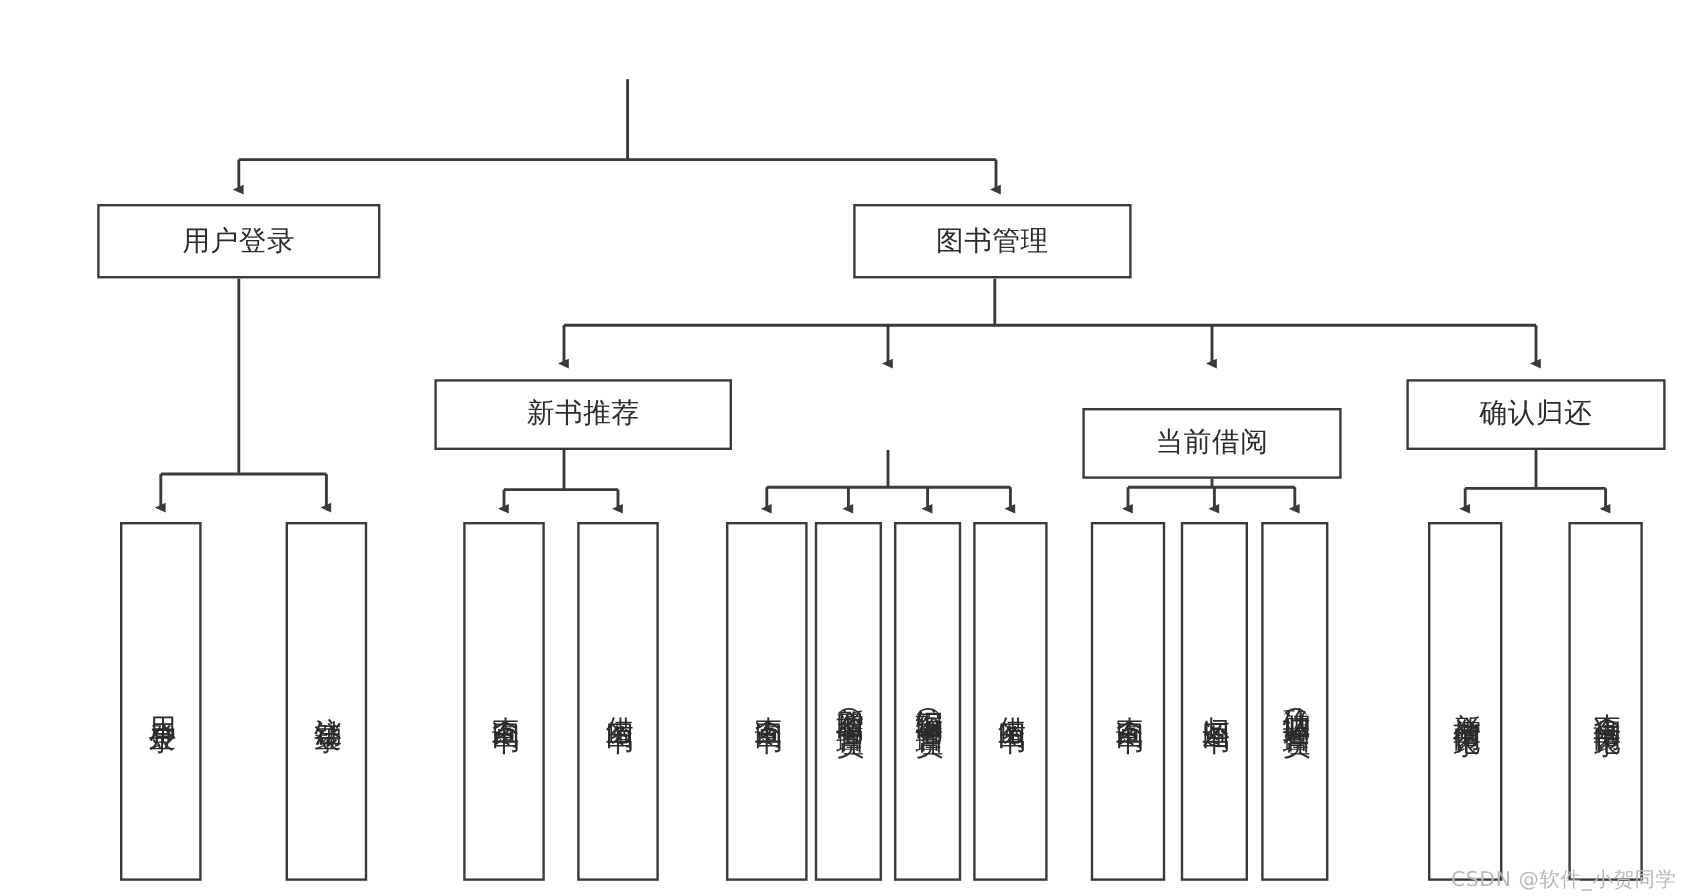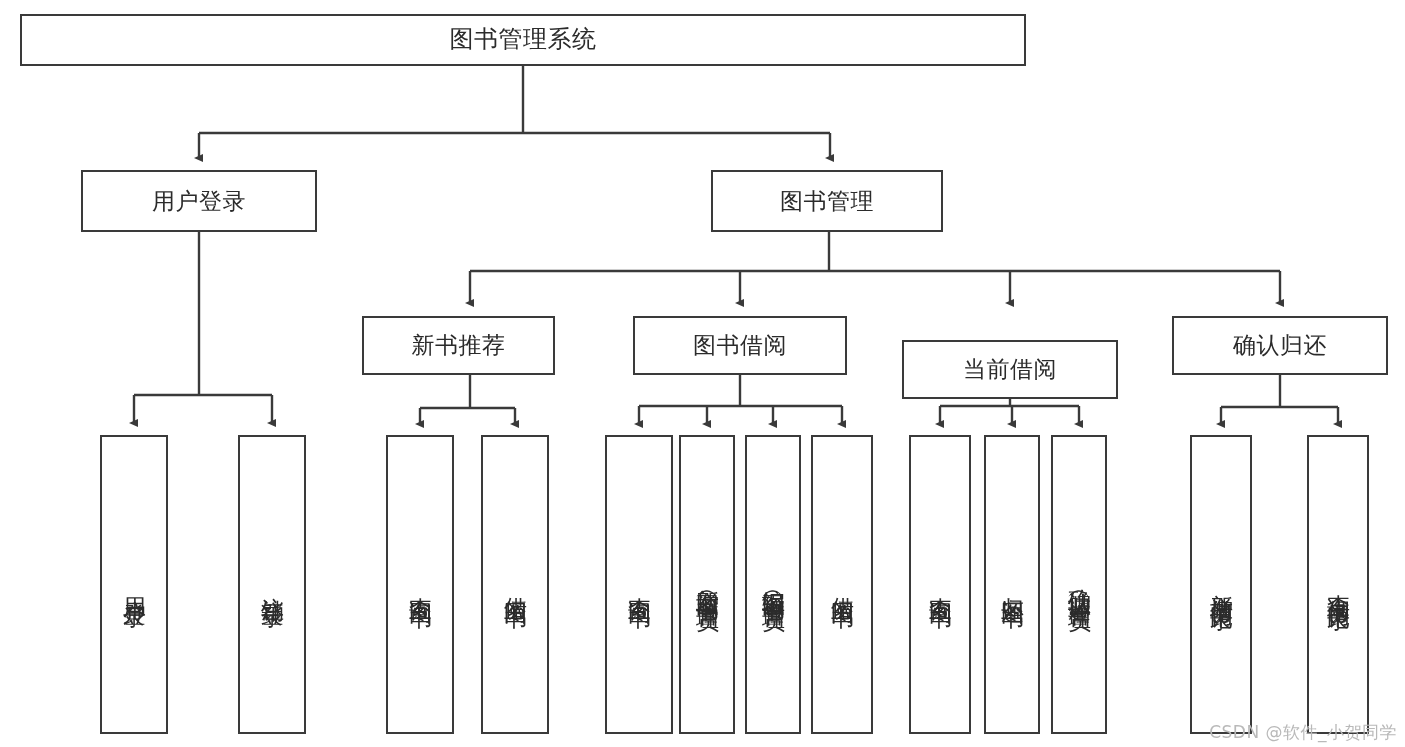--- a/index.html
+++ b/index.html
@@ -122,36 +122,30 @@
       <path d="M1012,406 L1012,424" marker-end="url(#arrow)"></path>
       <path d="M1079,406 L1079,424" marker-end="url(#arrow)"></path>
 
       <path d="M1280,375 L1280,407"></path>
       <path d="M1221,407 L1338,407"></path>
       <path d="M1221,407 L1221,424" marker-end="url(#arrow)"></path>
       <path d="M1338,407 L1338,424" marker-end="url(#arrow)"></path>
     </g>
   </svg>
 
-  <div class="node horiz root" style="left:20px; top:14px; width:1006px; height:52px;">
-    <span class="label">图书管理系统</span>
-  </div>
 
   <div class="node horiz" style="left:81px; top:170px; width:236px; height:62px;">
     <span class="label">用户登录</span>
   </div>
   <div class="node horiz" style="left:711px; top:170px; width:232px; height:62px;">
     <span class="label">图书管理</span>
   </div>
 
-  <div class="node horiz" style="left:362px; top:316px; width:193px; height:59px;">
+  <div class="node horiz" style="left:362px; top:316px; width:248px; height:59px;">
     <span class="label">新书推荐</span>
-  </div>
-  <div class="node horiz" style="left:633px; top:316px; width:214px; height:59px;">
-    <span class="label">图书借阅</span>
   </div>
   <div class="node horiz" style="left:902px; top:316px; width:216px; height:59px;margin-top:24px;">
     <span class="label">当前借阅</span>
   </div>
   <div class="node horiz" style="left:1172px; top:316px; width:216px; height:59px;">
     <span class="label">确认归还</span>
   </div>
 
   <div class="node vert" style="left:100px; top:435px; width:68px; height:299px;">
     <span class="label">用户登录</span>

